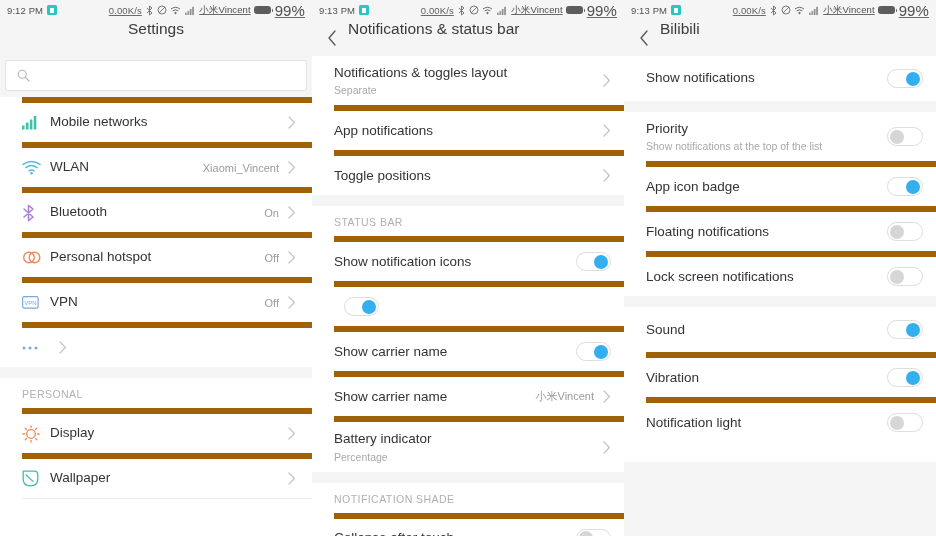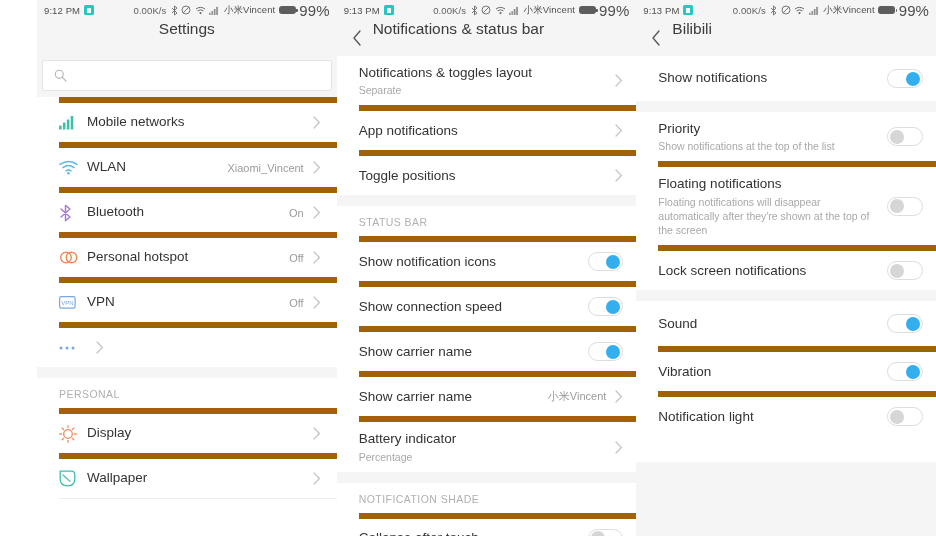--- a/index.html
+++ b/index.html
@@ -4,21 +4,21 @@
 <style>
   * { box-sizing: border-box; margin: 0; padding: 0; }
   html, body {
     width: 936px; height: 536px;
     background: #ffffff;
     font-family: "Liberation Sans", "DejaVu Sans", sans-serif;
     overflow: hidden;
   }
   .screens {
     display: flex;
-    width: 936px; height: 536px; padding-left: 37px;
+    width: 936px; height: 536px;
   }
   .screen {
     width: 312px; height: 536px;
     position: relative;
     overflow: hidden;
     background: #ffffff;
   }
 
   
   .statusbar {
@@ -48,20 +48,21 @@
     background: #ffffff;
     border-radius: 0.5px;
   }
   .sb-right {
     margin-left: auto;
     display: flex;
     align-items: center;
     gap: 3.5px;
     font-size: 9.5px;
     color: #6a6a6a;
+    text-decoration: underline;
   }
   .sb-speed { font-size: 9.5px; color: #5f5f5f; margin-right: 1px; }
   .sb-ic { display: inline-flex; align-items: center; }
   .sb-carrier { font-size: 9.5px; color: #4f4f4f; }
   .sb-batt {
     width: 17px; height: 8px;
     background: #5d5d5d;
     border-radius: 3px;
     position: relative;
   }
@@ -538,23 +539,20 @@
       <div class="row">
         <span class="row-main">
           <span class="row-label">Show notification icons</span>
         </span>
         <span class="toggle on">
             <span class="knob"></span>
           </span>
       </div>
 
       <div class="row">
-        <span class="row-main">
-          <span class="row-label">Show connection speed</span>
-        </span>
         <span class="toggle on">
             <span class="knob"></span>
           </span>
       </div>
 
       <div class="row">
         <span class="row-main">
           <span class="row-label">Show carrier name</span>
         </span>
         <span class="toggle on">
@@ -668,25 +666,32 @@
       <div class="row noborder">
         <span class="row-main">
           <span class="row-label">Priority</span>
           <span class="row-sub">Show notifications at the top of the list</span>
         </span>
         <span class="toggle">
             <span class="knob"></span>
           </span>
       </div>
 
+      <div class="row">
+        <span class="row-main">
+          <span class="row-label">App icon badge</span>
+        </span>
+        <span class="toggle on">
+            <span class="knob"></span>
+          </span>
+      </div>
 
       <div class="row">
         <span class="row-main">
           <span class="row-label">Floating notifications</span>
-          <span class="row-sub">Floating notifications will disappear automatically after they're shown at the top of the screen</span>
         </span>
         <span class="toggle">
             <span class="knob"></span>
           </span>
       </div>
 
       <div class="row">
         <span class="row-main">
           <span class="row-label">Lock screen notifications</span>
         </span>

